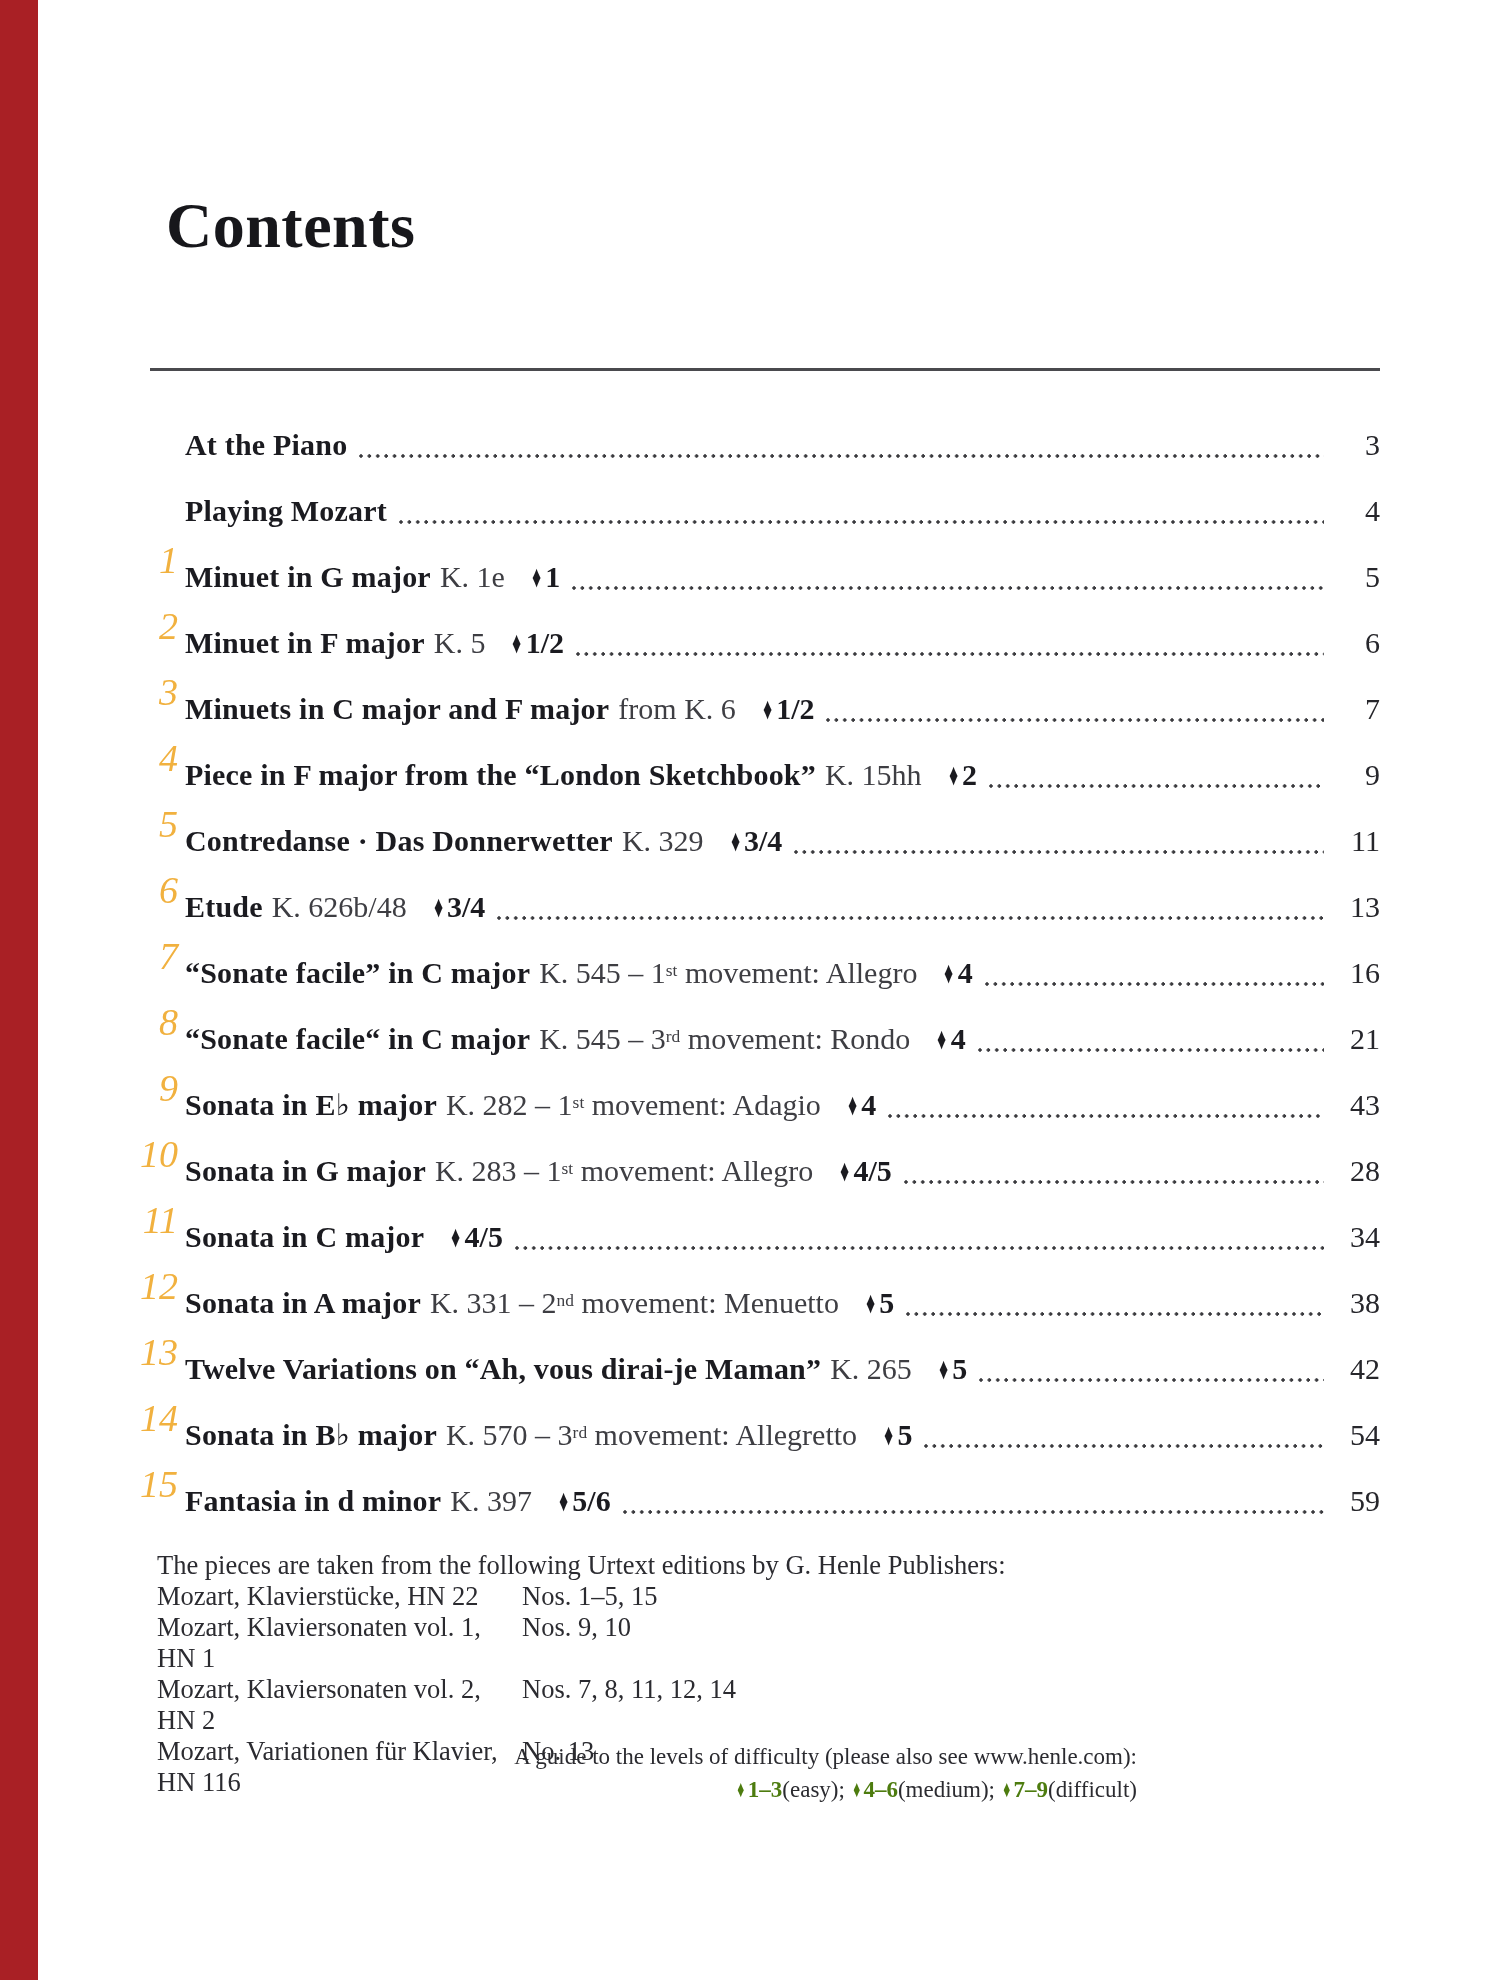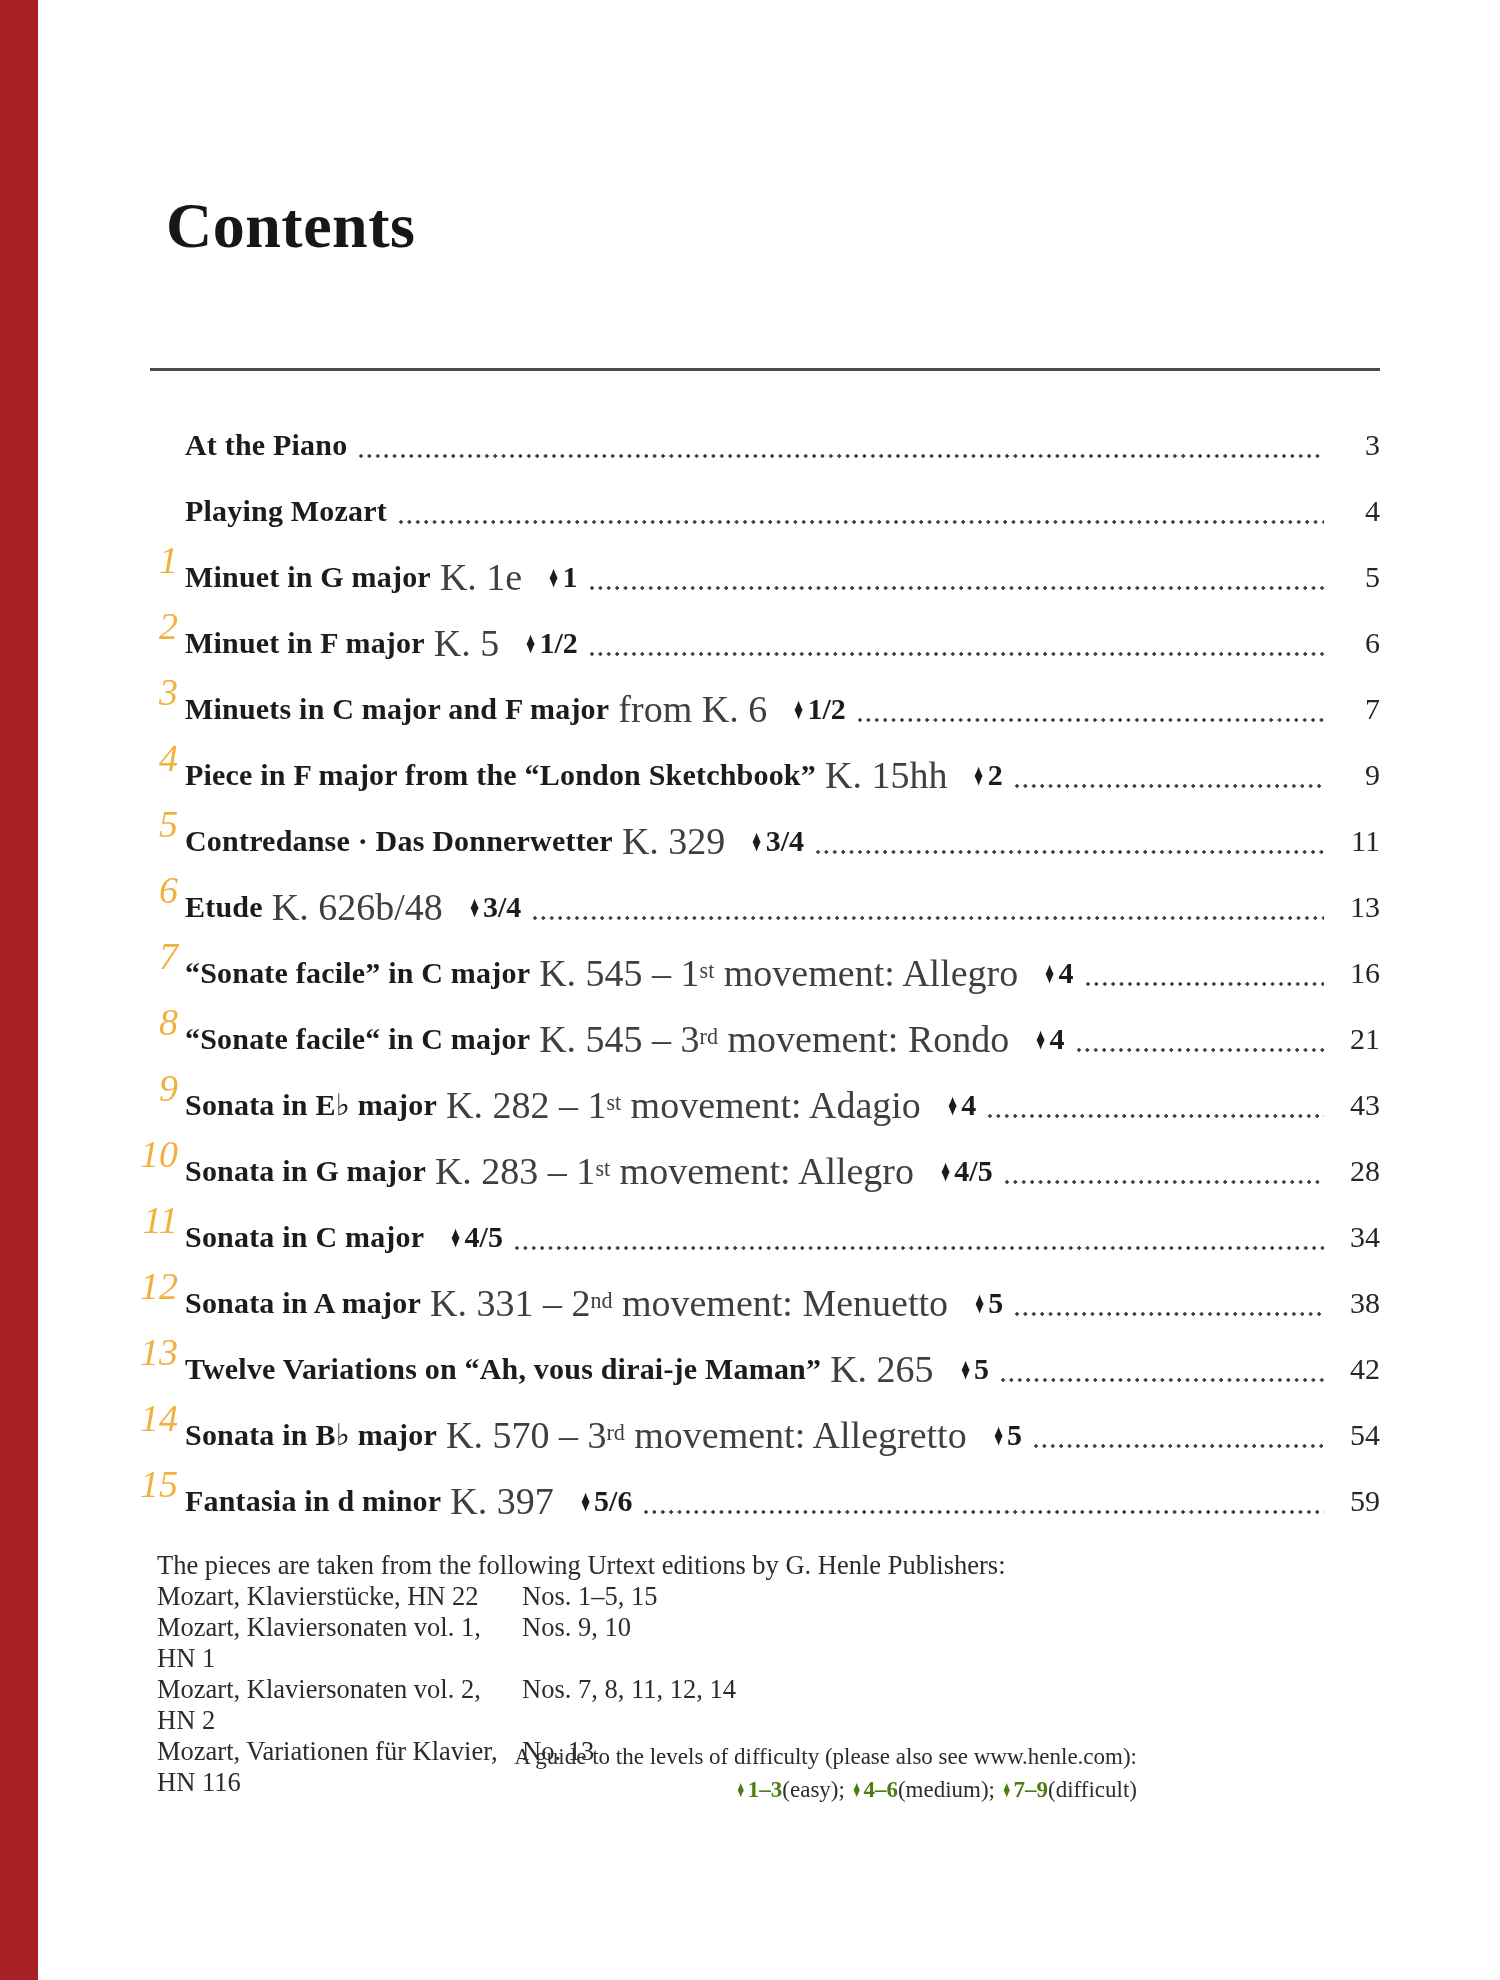--- a/index.html
+++ b/index.html
@@ -31,21 +31,21 @@
     display:flex;align-items:flex-end;white-space:nowrap;
   }
   .toc-num{
     position:absolute;right:calc(100% - 28px);top:7px;
     font-style:italic;font-size:38px;line-height:44px;font-weight:normal;
   }
   .toc-title{
     font-size:30px;line-height:40px;font-weight:bold;color:#1b1b20;letter-spacing:0.2px;
   }
   .toc-detail{
-    font-size:38px;line-height:40px;font-weight:normal;color:#3e3e43;margin-left:9px;
+    font-size:30px;line-height:40px;font-weight:normal;color:#3e3e43;margin-left:9px;
   }
   .toc-detail sup{font-size:0.58em;vertical-align:0.38em;line-height:0;}
   .toc-diff{
     margin-left:24px;font-size:30px;line-height:40px;font-weight:bold;color:#1b1b20;
   }
   .dia{display:inline-block;transform:scaleX(0.6) scaleY(1.02);margin-right:1px;}
   .leader{
     flex:1 1 auto;align-self:flex-end;height:4px;margin:0 10px 7px 12px;
     background-image:radial-gradient(circle at 2px 2px,#3a3a3e 1.5px,transparent 1.9px);
     background-size:8.4px 4px;background-repeat:repeat-x;

